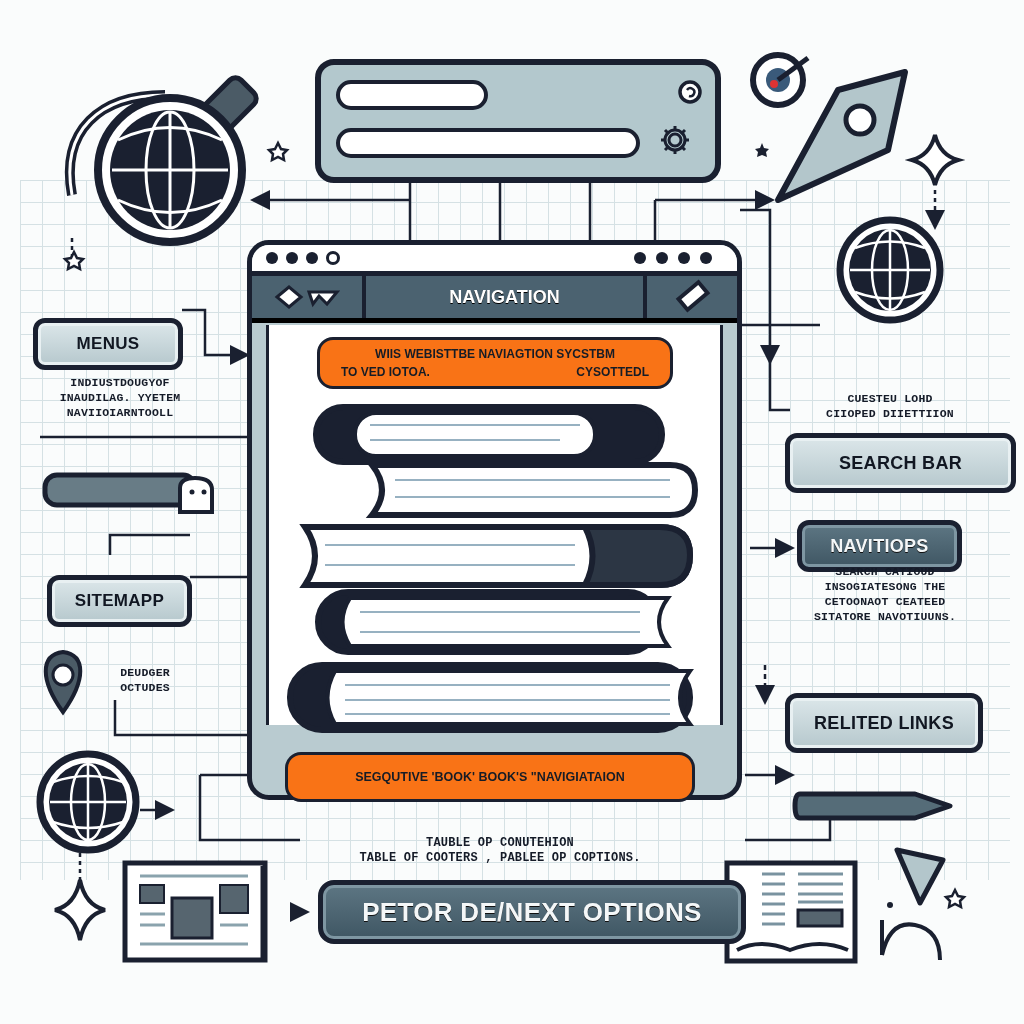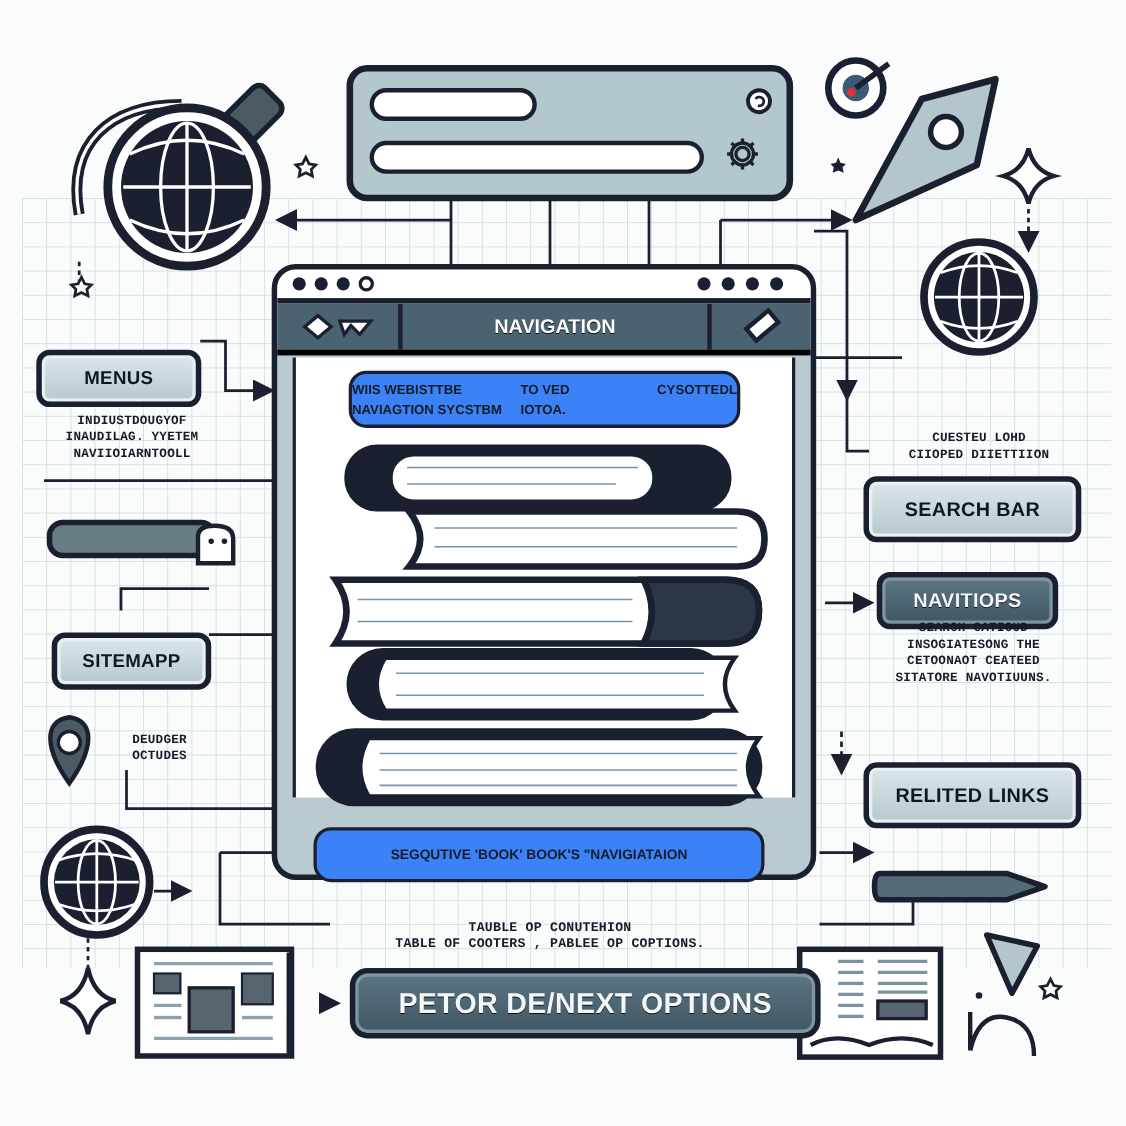--- a/index.html
+++ b/index.html
@@ -25,22 +25,22 @@
     box-shadow: inset 0 0 0 3px #e8f0f2;
   }
   .pill.light { background: linear-gradient(#dbe6e9, #b6c8cd); color: #111722; font-size: 17px; }
   .pill.dark  { background: linear-gradient(#5d7683, #3f5663); color: #f4f7f8; font-size: 18px;
                 text-shadow: 0 1px 0 #111; box-shadow: inset 0 0 0 3px #7e96a2; }
   .note {
     position: absolute; font-weight: 700; font-size: 11.5px; line-height: 15px;
     text-align: center; color: #151b28; letter-spacing: .2px; font-family: Liberation Mono, monospace;
   }
   .callout {
-    position: absolute; border: 3px solid #1a2030; border-radius: 16px; background: #3b82f6;
-    display: flex; justify-content: center; align-items: center;
+    position: absolute; border: 3px solid #1a2030; border-radius: 16px; background: #f97316;
+    display: flex; flex-direction: column; justify-content: center; align-items: center;
     font-weight: 700; font-size: 12px; line-height: 18px; box-sizing: border-box;
   }
   .browser {
     position: absolute; left: 247px; top: 240px; width: 495px; height: 560px;
     border: 5px solid #1a2030; border-radius: 22px; background: #b9cbd0;
     box-sizing: border-box; overflow: hidden;
   }
   .b-top { height: 26px; background: #fff; border-bottom: 5px solid #1a2030; position: relative; }
   .dot { position: absolute; top: 7px; width: 12px; height: 12px; border-radius: 50%; background: #1a2030; }
   .dot.hollow { background: #fff; border: 3px solid #1a2030; width: 8px; height: 8px; top: 6px; }
@@ -305,21 +305,21 @@
 <div class="pill light" style="left:47px; top:575px; width:145px; height:52px;">SITEMAPP</div>
 <div class="note" style="left:100px; top:665px; width:90px;">
   <div>DEUDGER</div>
   <div>OCTUDES</div>
 </div>
 
 <div class="note" style="left:805px; top:372px; width:170px;margin-top:19px;">
   <div>CUESTEU LOHD</div>
   <div>CIIOPED DIIETTIION</div>
 </div>
-<div class="pill light" style="left:785px; top:433px; width:198px; height:60px; font-size:18px;">SEARCH BAR</div>
+<div class="pill light" style="left:785px; top:433px; width:231px; height:60px; font-size:18px;">SEARCH BAR</div>
 <div class="pill dark" style="left:797px; top:520px; width:165px; height:52px;">NAVITIOPS</div>
 <div class="note" style="left:790px; top:564px; width:190px;">
   <div>SEARCH CATIOUD</div>
   <div>INSOGIATESONG THE</div>
   <div>CETOONAOT CEATEED</div>
   <div>SITATORE NAVOTIUUNS.</div>
 </div>
 <div class="pill light" style="left:785px; top:693px; width:198px; height:60px; font-size:18px;">RELITED LINKS</div>
 
 <div class="note" style="left:300px; top:836px; width:400px; font-size:12px;">

